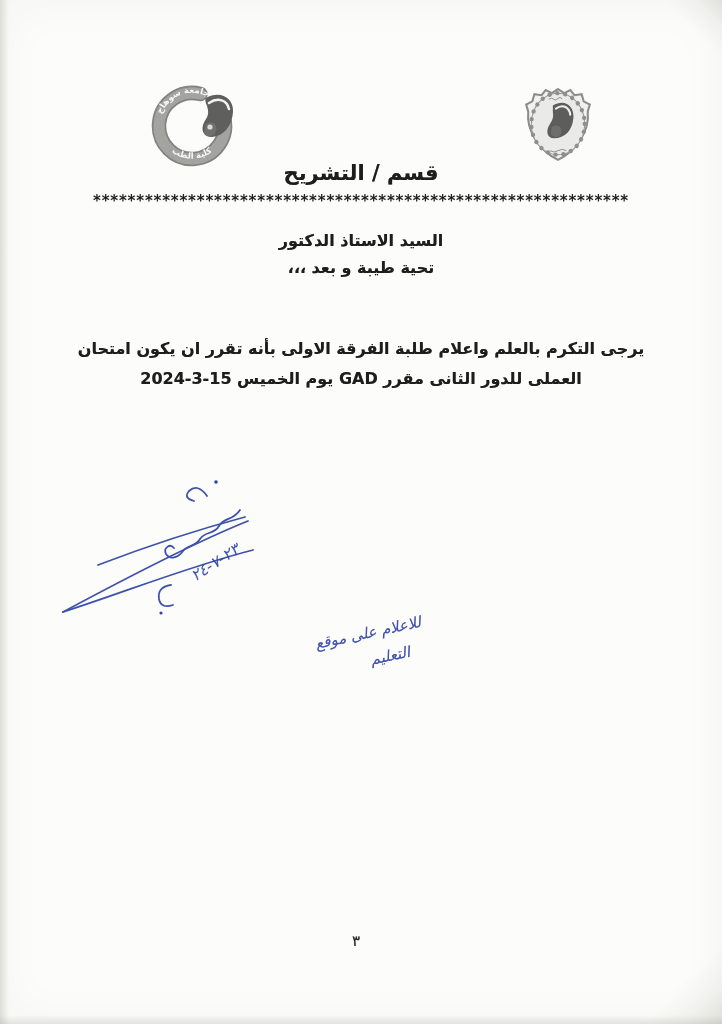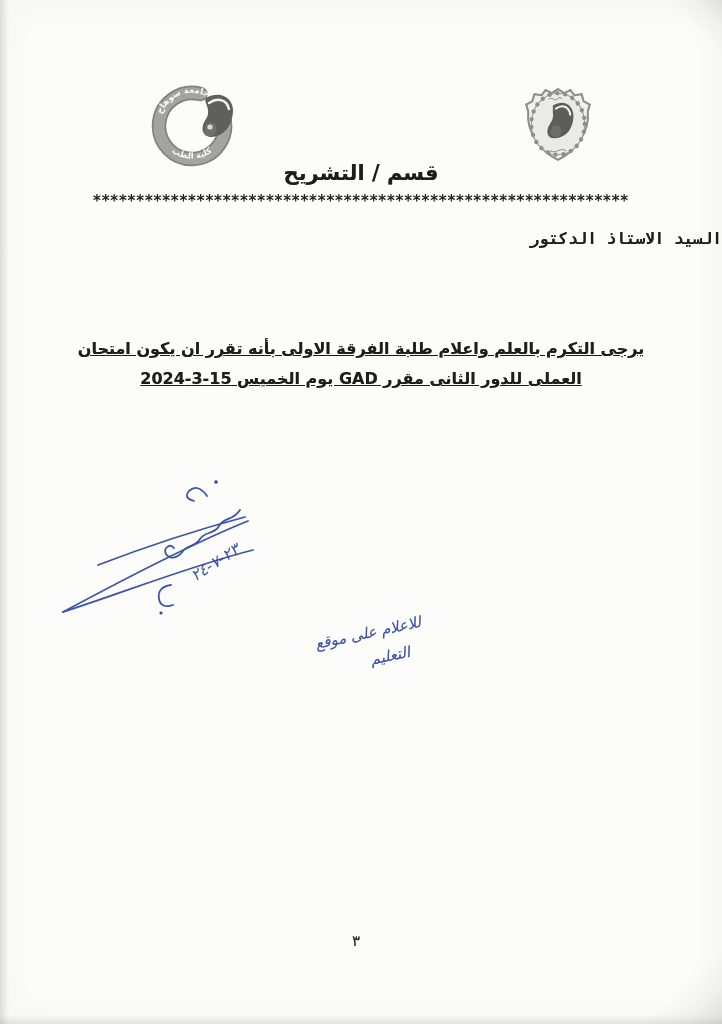--- a/index.html
+++ b/index.html
@@ -21,24 +21,24 @@
 
   .seal-left{position:absolute;left:146px;top:84px;width:104px;height:84px;}
   .seal-right{position:absolute;left:522px;top:86px;width:72px;height:78px;}
 
   .ar{direction:rtl;text-shadow:0 0 .5px rgba(25,25,25,.55);}
   .center-line{position:absolute;left:0;width:722px;text-align:center;white-space:nowrap;}
 
   .dept-title{top:161px;font-size:21px;font-weight:bold;}
   .stars{top:192px;font-size:15px;letter-spacing:.8px;color:#222;font-weight:bold;}
 
-  .salutation{position:absolute;left:0;top:227px;width:722px;text-align:right;
-    font-size:16px;font-weight:bold;line-height:27px;font-family:Liberation Mono, monospace;}
+  .salutation{position:absolute;left:0;top:227px;width:722px;text-align:center;
+    font-size:16px;font-weight:bold;line-height:27px;}
   .body-par{position:absolute;left:0;top:334px;width:722px;text-align:center;
-    font-size:16px;font-weight:bold;line-height:30px;text-decoration:underline;}
+    font-size:16px;font-weight:bold;line-height:30px;}
   .body-par div,.salutation div{white-space:nowrap;}
 
   .signature-svg{position:absolute;left:40px;top:465px;width:310px;height:165px;}
 
   .hand-note{
     position:absolute;left:236px;top:609px;width:182px;
     transform:rotate(-12deg);transform-origin:100% 0;
     direction:rtl;text-align:right;
     color:#4354ae;font-size:15px;line-height:27px;font-style:italic;
     text-shadow:0 0 .6px rgba(67,84,174,.5);
@@ -96,20 +96,21 @@
       <path d="M26,13 q3,-2.5 5,0 q2,2 4,-1 q2,-2 4,0.5"></path>
       <path d="M27,63 q4,2.5 8,0 q4,-2.5 8,0"></path>
     </g>
   </svg>
 
   <div class="center-line ar dept-title">قسم / التشريح</div>
   <div class="center-line stars">**************************************************************</div>
 
   <div class="salutation ar">
     <div>السيد الاستاذ الدكتور</div>
+    <div>تحية طيبة و بعد ،،،</div>
   </div>
 
   <div class="body-par ar" dir="rtl">
     <div>يرجى التكرم بالعلم واعلام طلبة الفرقة الاولى بأنه تقرر ان يكون امتحان</div>
     <div>العملى للدور الثانى مقرر GAD يوم الخميس 15-3-2024</div>
   </div>
 
   <svg class="signature-svg" viewBox="0 0 310 165">
     <g stroke="#2e44a6" stroke-width="1.8" fill="none" stroke-linecap="round" stroke-linejoin="round" opacity="0.92">
       <path d="M167,31 q-9,-13 -18,-5 q-6,7 5,10"></path>

